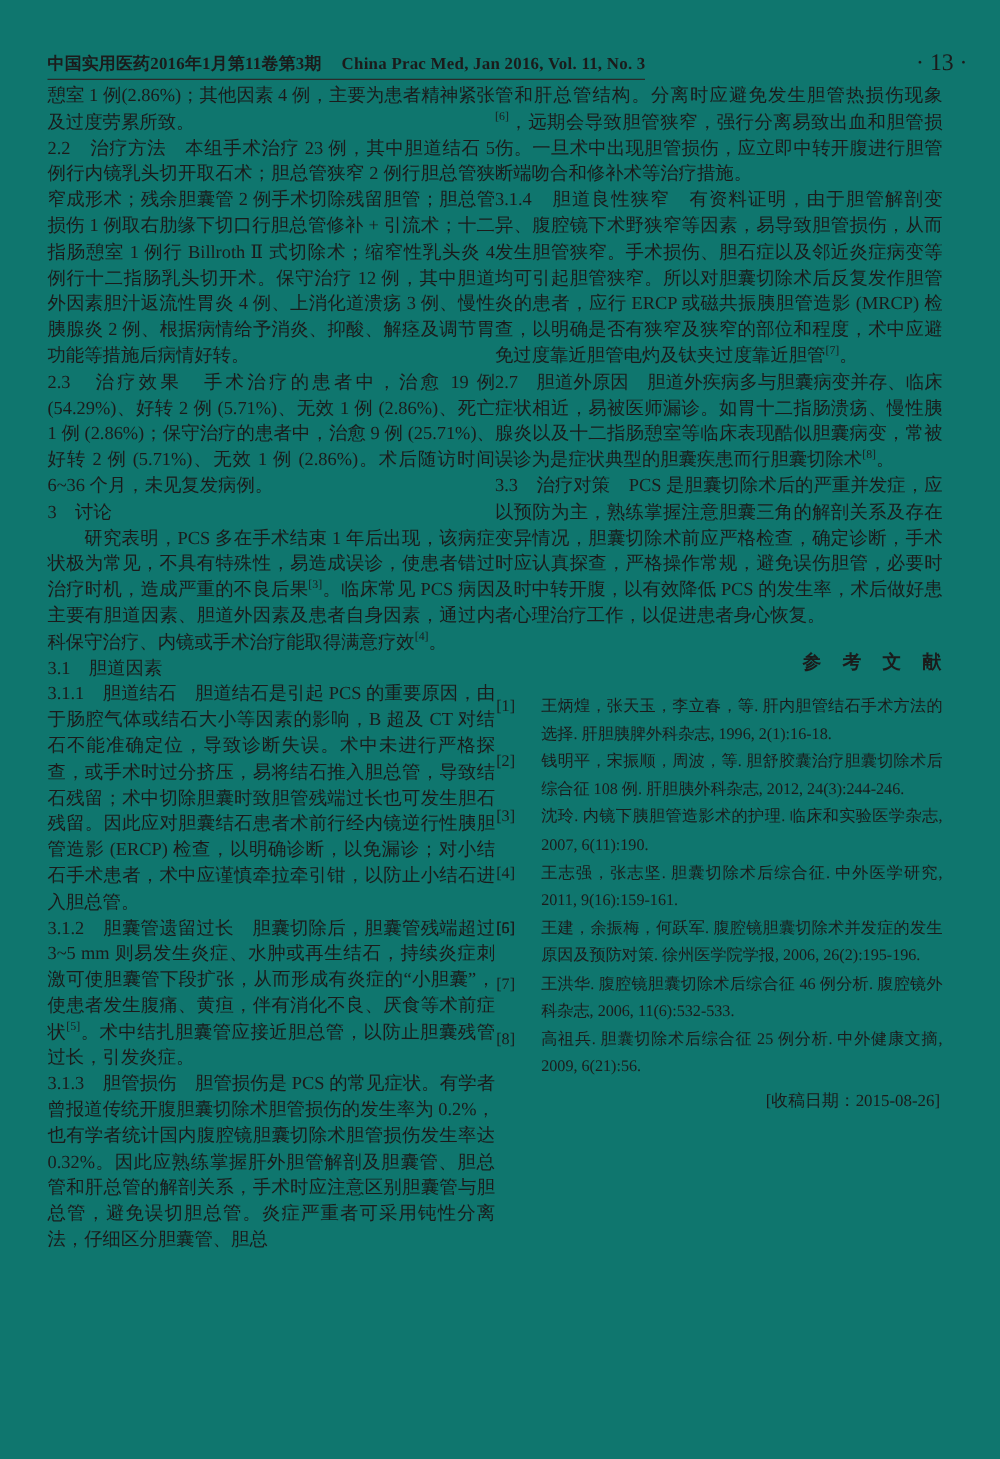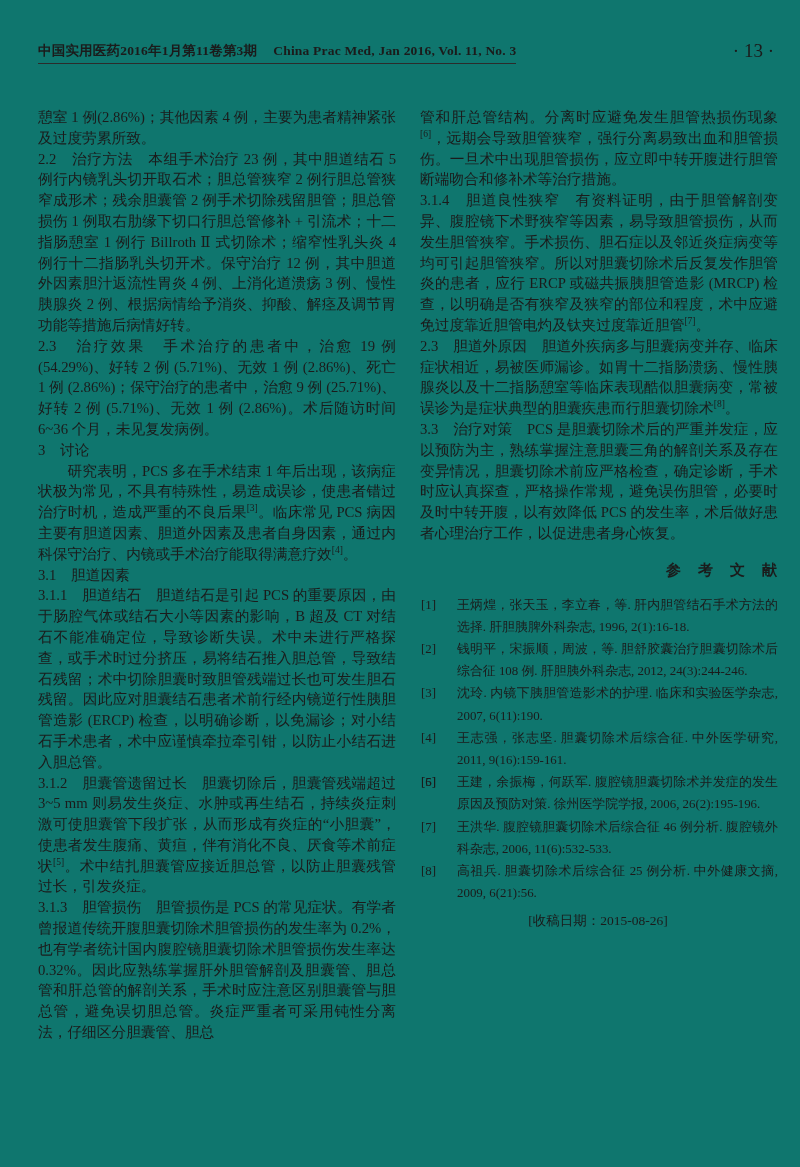--- a/index.html
+++ b/index.html
@@ -23,42 +23,42 @@
     font-size:13.5px; font-weight:600; letter-spacing:.2px;
     border-bottom:1.5px solid #2b2b2b; padding-bottom:3px;
     white-space:nowrap;
   }
   .journal-line .en { margin-left:16px; }
   .page-no { font-size:19px; font-weight:500; padding-bottom:2px; }
 
   
   .columns {
     position:absolute; top:67px; left:38px; width:733px;
-    display:flex; gap:24px;margin-top:40px;
+    display:flex; gap:0;
   }
   .col {
     width:358px; flex:0 0 358px;
     font-size:14.7px; line-height:20.8px;
     text-align:justify;
   }
   .para { margin:0; }
   .para.indent { text-indent:2em; }
   .bold { font-weight:normal; }
   sup { font-size:9.5px; line-height:0; vertical-align:super; letter-spacing:0; }
 
   
   .ref-heading {
     font-size:15px; font-weight:bold; text-align:right;
     margin:16px 0 13px 0; letter-spacing:1px;
   }
   .ref-list { list-style:none; margin:0; padding:0;
     font-size:12.9px; line-height:22.2px; }
   .ref-item { position:relative; padding-left:37px; text-align:justify; }
   .ref-num { position:absolute; left:1px; top:0; }
-  .received { text-align:center; font-size:13.5px; margin-top:7px; padding-right:2px; }
+  .received { text-align:right; font-size:13.5px; margin-top:7px; padding-right:2px; }
 </style>
 </head>
 <body>
 
 <div class="page">
 
   <div class="hdr">
     <div class="journal-line">
       <span>中国实用医药2016年1月第11卷第3期</span><span class="en">China Prac Med, Jan 2016, Vol. 11, No. 3</span>
     </div>
@@ -74,21 +74,21 @@
         <div class="para indent"><span>研究表明，PCS 多在手术结束 1 年后出现，该病症状极为常见，不具有特殊性，易造成误诊，使患者错过治疗时机，造成严重的不良后果</span><sup>[3]</sup><span>。临床常见 PCS 病因主要有胆道因素、胆道外因素及患者自身因素，通过内科保守治疗、内镜或手术治疗能取得满意疗效</span><sup>[4]</sup><span>。</span></div>
         <div class="para"><span class="bold">3.1　胆道因素</span></div>
         <div class="para"><span class="bold">3.1.1　胆道结石</span><span>　胆道结石是引起 PCS 的重要原因，由于肠腔气体或结石大小等因素的影响，B 超及 CT 对结石不能准确定位，导致诊断失误。术中未进行严格探查，或手术时过分挤压，易将结石推入胆总管，导致结石残留；术中切除胆囊时致胆管残端过长也可发生胆石残留。因此应对胆囊结石患者术前行经内镜逆行性胰胆管造影 (ERCP) 检查，以明确诊断，以免漏诊；对小结石手术患者，术中应谨慎牵拉牵引钳，以防止小结石进入胆总管。</span></div>
         <div class="para"><span class="bold">3.1.2　胆囊管遗留过长</span><span>　胆囊切除后，胆囊管残端超过 3~5 mm 则易发生炎症、水肿或再生结石，持续炎症刺激可使胆囊管下段扩张，从而形成有炎症的“小胆囊”，使患者发生腹痛、黄疸，伴有消化不良、厌食等术前症状</span><sup>[5]</sup><span>。术中结扎胆囊管应接近胆总管，以防止胆囊残管过长，引发炎症。</span></div>
         <div class="para"><span class="bold">3.1.3　胆管损伤</span><span>　胆管损伤是 PCS 的常见症状。有学者曾报道传统开腹胆囊切除术胆管损伤的发生率为 0.2%，也有学者统计国内腹腔镜胆囊切除术胆管损伤发生率达 0.32%。因此应熟练掌握肝外胆管解剖及胆囊管、胆总管和肝总管的解剖关系，手术时应注意区别胆囊管与胆总管，避免误切胆总管。炎症严重者可采用钝性分离法，仔细区分胆囊管、胆总</span></div>
       </section>
     <section class="col">
       <div id="right-paras">
           <div class="para"><span>管和肝总管结构。分离时应避免发生胆管热损伤现象</span><sup>[6]</sup><span>，远期会导致胆管狭窄，强行分离易致出血和胆管损伤。一旦术中出现胆管损伤，应立即中转开腹进行胆管断端吻合和修补术等治疗措施。</span></div>
           <div class="para"><span class="bold">3.1.4　胆道良性狭窄</span><span>　有资料证明，由于胆管解剖变异、腹腔镜下术野狭窄等因素，易导致胆管损伤，从而发生胆管狭窄。手术损伤、胆石症以及邻近炎症病变等均可引起胆管狭窄。所以对胆囊切除术后反复发作胆管炎的患者，应行 ERCP 或磁共振胰胆管造影 (MRCP) 检查，以明确是否有狭窄及狭窄的部位和程度，术中应避免过度靠近胆管电灼及钛夹过度靠近胆管</span><sup>[7]</sup><span>。</span></div>
-          <div class="para"><span class="bold">2.3　胆道外原因</span><span>　胆道外疾病多与胆囊病变并存、临床症状相近，易被医师漏诊。如胃十二指肠溃疡、慢性胰腺炎以及十二指肠憩室等临床表现酷似胆囊病变，常被误诊为是症状典型的胆囊疾患而行胆囊切除术</span><sup>[8]</sup><span>。</span></div>
+          <div class="para"><span class="bold">2.7　胆道外原因</span><span>　胆道外疾病多与胆囊病变并存、临床症状相近，易被医师漏诊。如胃十二指肠溃疡、慢性胰腺炎以及十二指肠憩室等临床表现酷似胆囊病变，常被误诊为是症状典型的胆囊疾患而行胆囊切除术</span><sup>[8]</sup><span>。</span></div>
           <div class="para"><span class="bold">3.3　治疗对策</span><span>　PCS 是胆囊切除术后的严重并发症，应以预防为主，熟练掌握注意胆囊三角的解剖关系及存在变异情况，胆囊切除术前应严格检查，确定诊断，手术时应认真探查，严格操作常规，避免误伤胆管，必要时及时中转开腹，以有效降低 PCS 的发生率，术后做好患者心理治疗工作，以促进患者身心恢复。</span></div>
         </div>
       <h3 class="ref-heading">参　考　文　献</h3>
       <ol class="ref-list" id="refs">
           <li class="ref-item"><span class="ref-num">[1]</span><span>王炳煌，张天玉，李立春，等. 肝内胆管结石手术方法的选择. 肝胆胰脾外科杂志, 1996, 2(1):16-18.</span></li>
           <li class="ref-item"><span class="ref-num">[2]</span><span>钱明平，宋振顺，周波，等. 胆舒胶囊治疗胆囊切除术后综合征 108 例. 肝胆胰外科杂志, 2012, 24(3):244-246.</span></li>
           <li class="ref-item"><span class="ref-num">[3]</span><span>沈玲. 内镜下胰胆管造影术的护理. 临床和实验医学杂志, 2007, 6(11):190.</span></li>
           <li class="ref-item"><span class="ref-num">[4]</span><span>王志强，张志坚. 胆囊切除术后综合征. 中外医学研究, 2011, 9(16):159-161.</span></li>
           <li class="ref-item"><span class="ref-num">[5]</span></li>
           <li class="ref-item"><span class="ref-num">[6]</span><span>王建，余振梅，何跃军. 腹腔镜胆囊切除术并发症的发生原因及预防对策. 徐州医学院学报, 2006, 26(2):195-196.</span></li>

